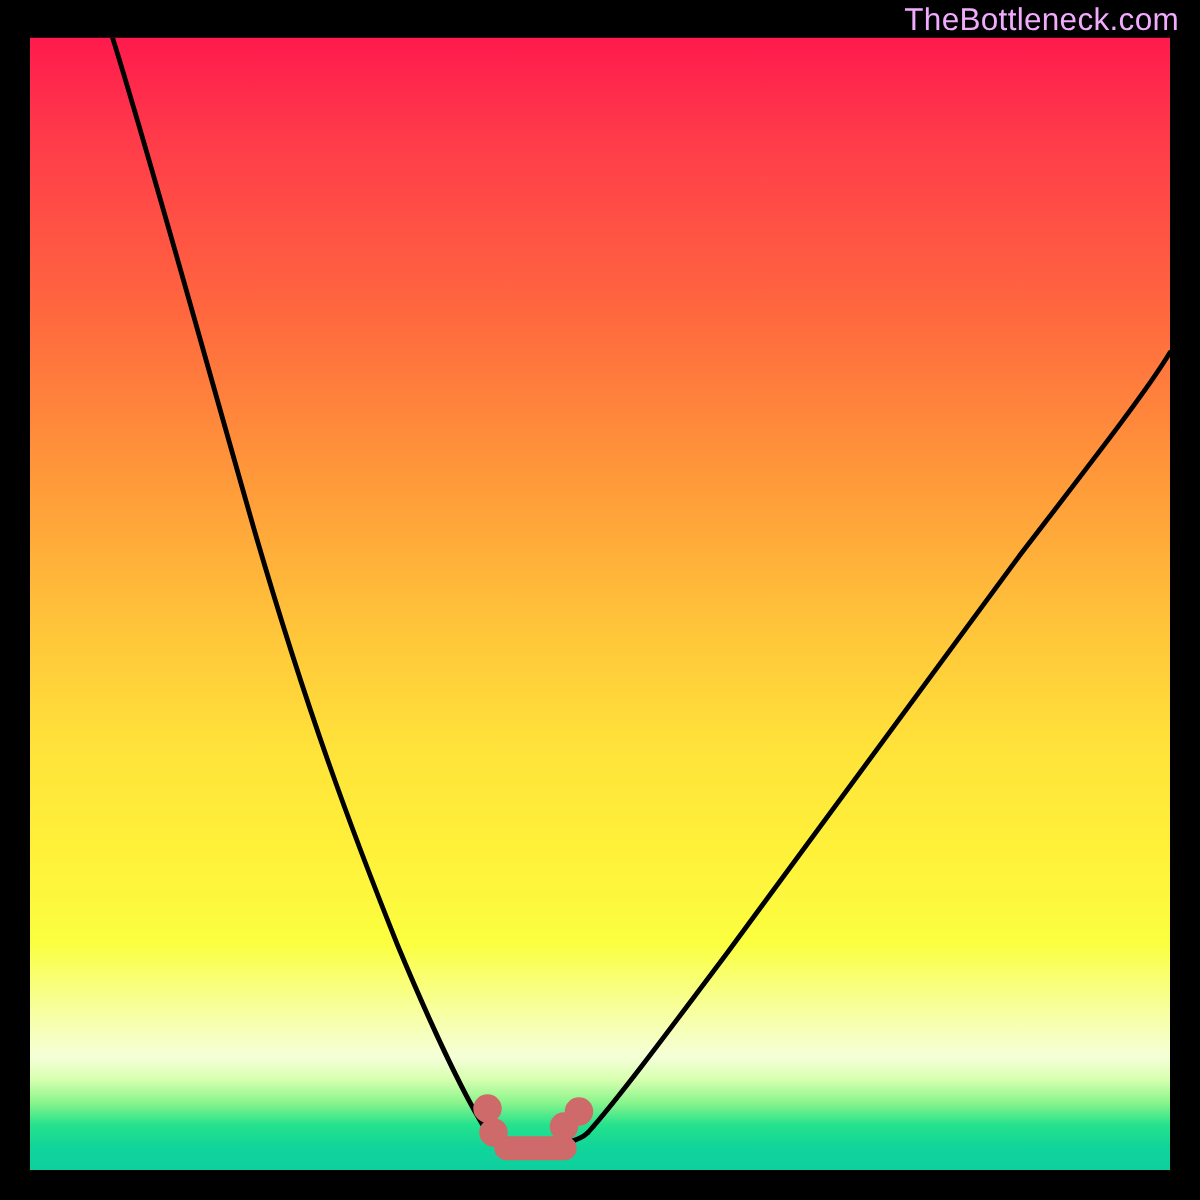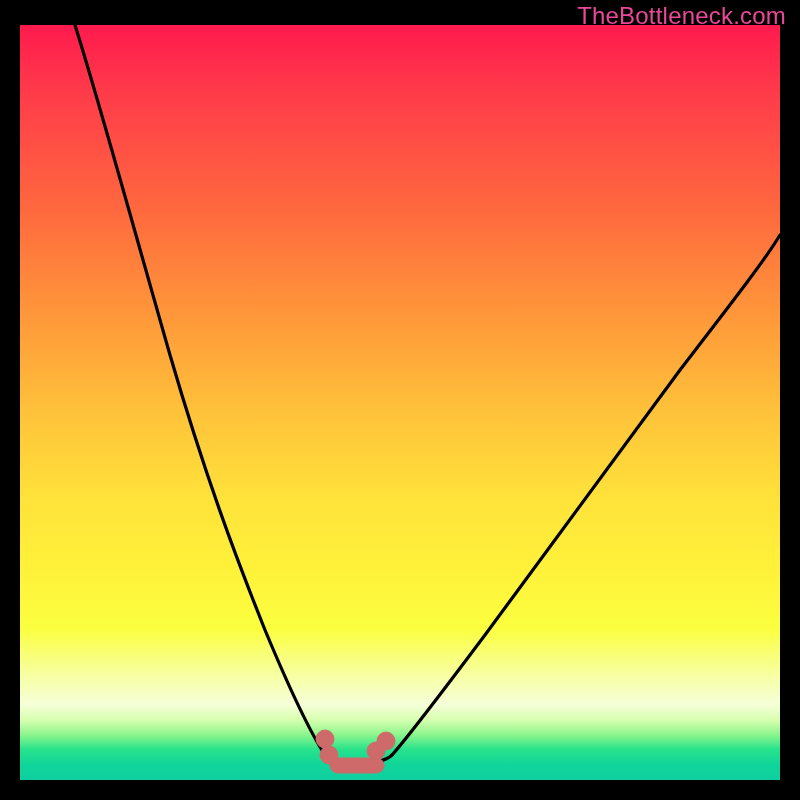--- a/index.html
+++ b/index.html
@@ -43,22 +43,22 @@
       #8cf58c 94%,
       #26e28c 96%,
       #10d59a 98%,
       #0ecfa0 100%
     );
   }
   .watermark {
     position: absolute;
     top: 2px;
     right: 14px;
-    color: #ec4899;
-    font-size: 24px;
+    color: #f0abfc;
+    font-size: 21px;
     font-weight: 500;
     letter-spacing: 0.2px;
     user-select: none;
     text-align: right;
   }
   svg.curve {
     position: absolute;
     inset: 0;
   }
 </style>

